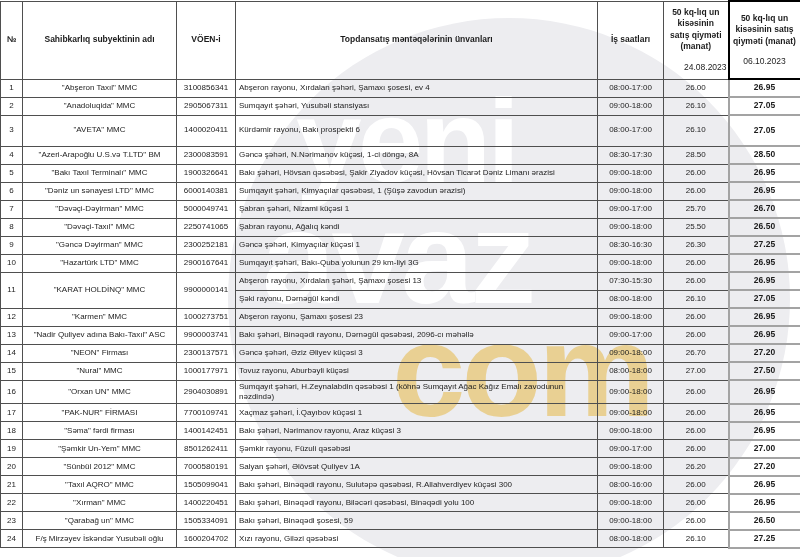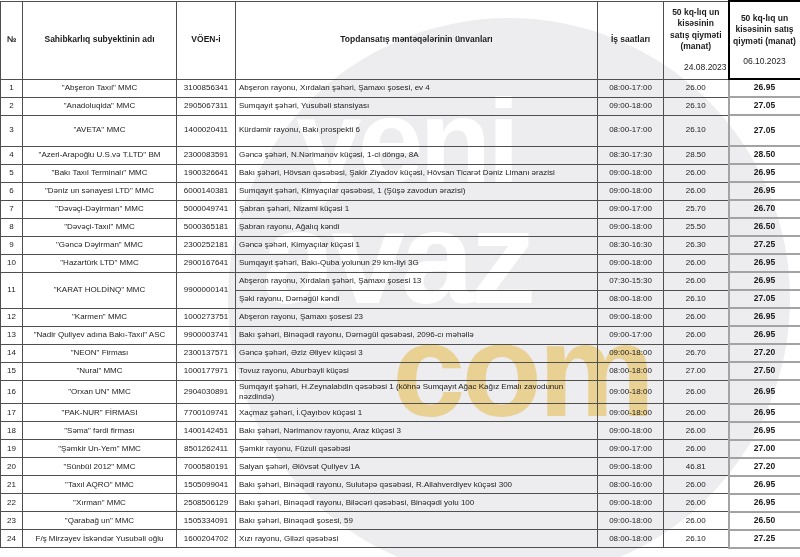--- a/index.html
+++ b/index.html
@@ -127,21 +127,21 @@
           <td class="c-name">"Dəvəçi-Dəyirman" MMC</td>
           <td class="c-voen">5000049741</td>
           <td class="c-addr">Şabran şəhəri, Nizami küçəsi 1</td>
           <td class="c-hours">09:00-17:00</td>
           <td class="c-aug">25.70</td>
           <td class="c-oct">26.70</td>
         </tr>
         <tr>
           <td class="c-no">8</td>
           <td class="c-name">"Dəvəçi-Taxıl" MMC</td>
-          <td class="c-voen">5000365181</td>
+          <td class="c-voen">2250741065</td>
           <td class="c-addr">Şabran rayonu, Ağalıq kəndi</td>
           <td class="c-hours">09:00-18:00</td>
           <td class="c-aug">25.50</td>
           <td class="c-oct">26.50</td>
         </tr>
         <tr>
           <td class="c-no">9</td>
           <td class="c-name">"Gəncə Dəyirman" MMC</td>
           <td class="c-voen">2300252181</td>
           <td class="c-addr">Gəncə şəhəri, Kimyaçılar küçəsi 1</td>
@@ -244,36 +244,36 @@
           <td class="c-hours">09:00-17:00</td>
           <td class="c-aug">26.00</td>
           <td class="c-oct">27.00</td>
         </tr>
         <tr>
           <td class="c-no">20</td>
           <td class="c-name">"Sünbül 2012" MMC</td>
           <td class="c-voen">7000580191</td>
           <td class="c-addr">Salyan şəhəri, Əlövsət Quliyev 1A</td>
           <td class="c-hours">09:00-18:00</td>
-          <td class="c-aug">46.81</td>
+          <td class="c-aug">26.20</td>
           <td class="c-oct">27.20</td>
         </tr>
         <tr>
           <td class="c-no">21</td>
           <td class="c-name">"Taxıl AQRO" MMC</td>
           <td class="c-voen">1505099041</td>
           <td class="c-addr">Bakı şəhəri, Binəqədi rayonu, Sulutəpə qəsəbəsi, R.Allahverdiyev küçəsi 300</td>
           <td class="c-hours">08:00-16:00</td>
           <td class="c-aug">26.00</td>
           <td class="c-oct">26.95</td>
         </tr>
         <tr>
           <td class="c-no">22</td>
           <td class="c-name">"Xırman" MMC</td>
-          <td class="c-voen">2508506129</td>
+          <td class="c-voen">1400220451</td>
           <td class="c-addr">Bakı şəhəri, Binəqədi rayonu, Biləcəri qəsəbəsi, Binəqədi yolu 100</td>
           <td class="c-hours">09:00-18:00</td>
           <td class="c-aug">26.00</td>
           <td class="c-oct">26.95</td>
         </tr>
         <tr>
           <td class="c-no">23</td>
           <td class="c-name">"Qarabağ un" MMC</td>
           <td class="c-voen">1505334091</td>
           <td class="c-addr">Bakı şəhəri, Binəqədi şosesi, 59</td>

